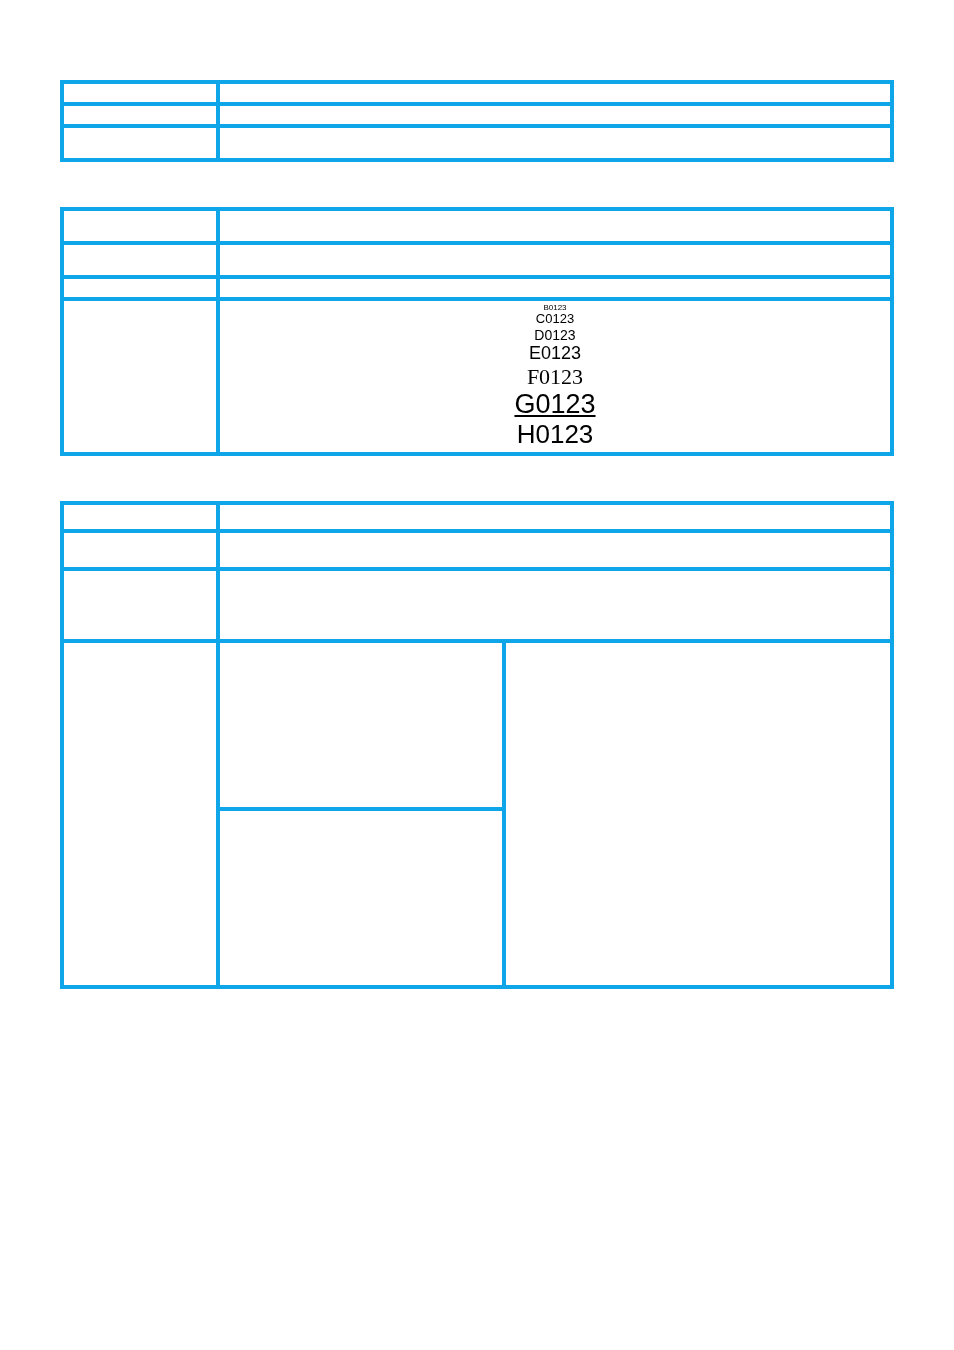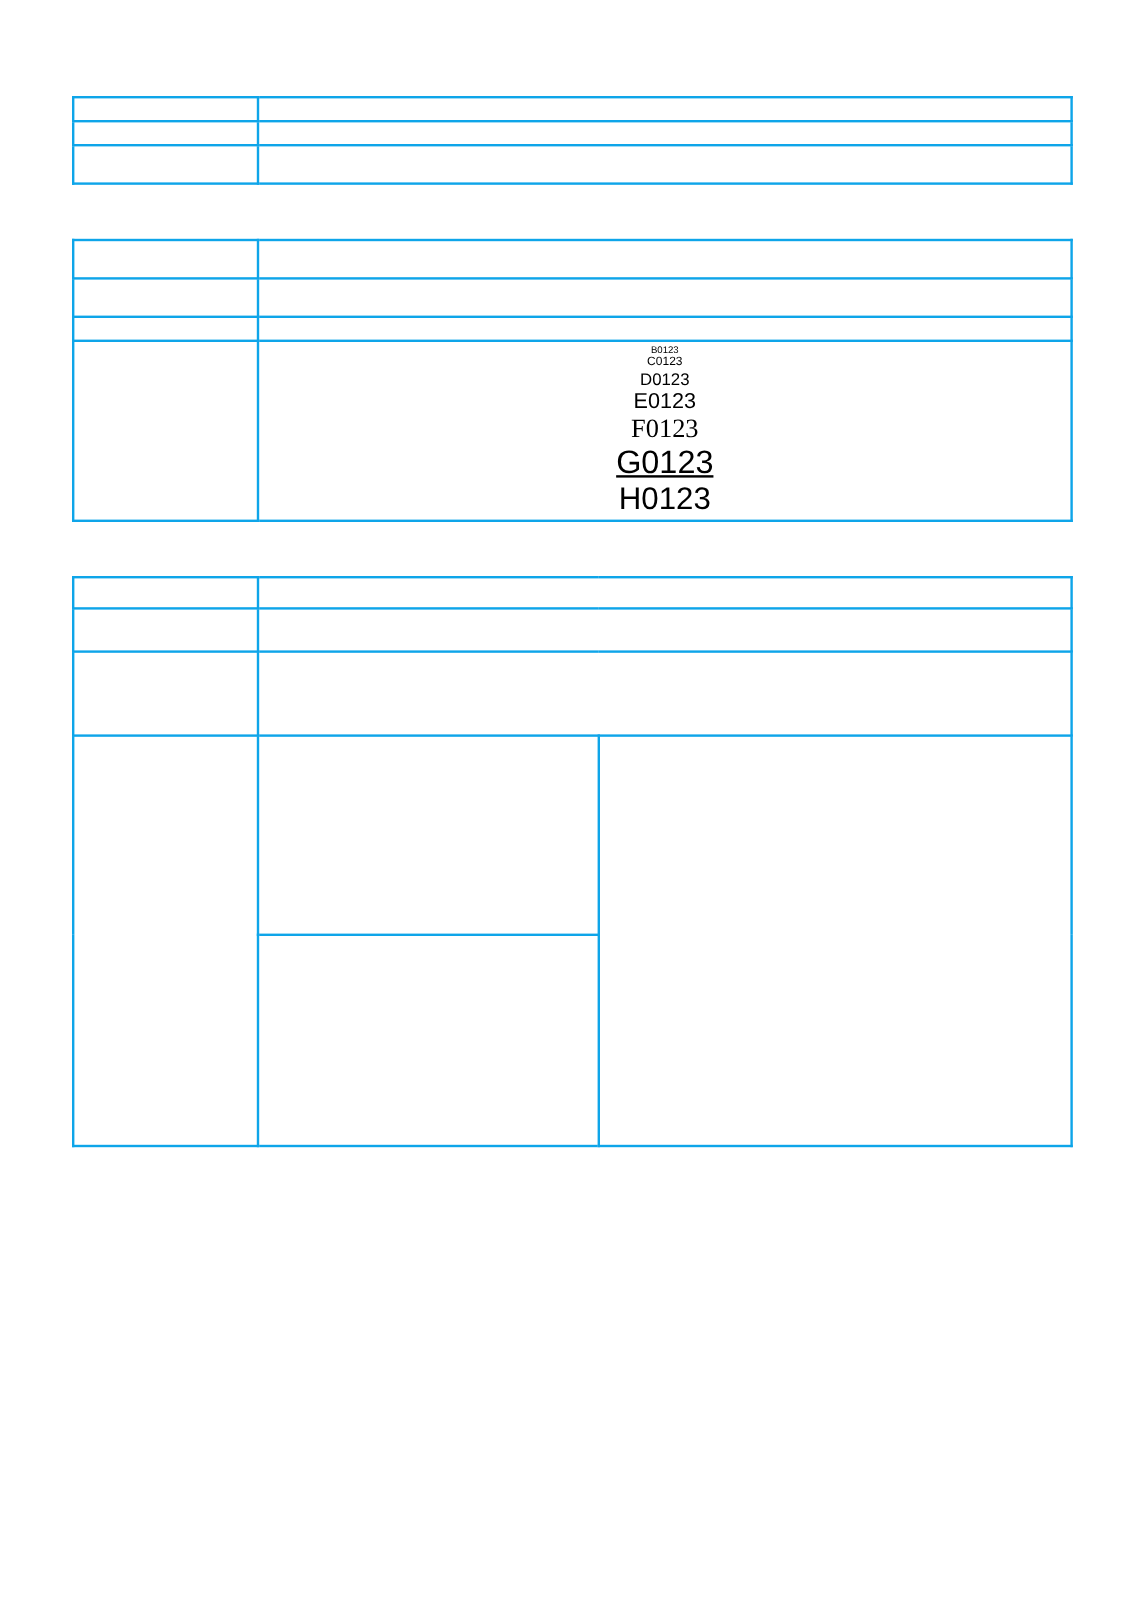--- a/index.html
+++ b/index.html
@@ -11,38 +11,38 @@
   }
   .page {
     padding: 80px 60px 0 60px;
   }
   table.block {
     width: 100%;
     border-collapse: collapse;
     margin-bottom: 45px;
   }
   table.block td {
-    border: 2px solid #0ea5e9;
+    border: 4px solid #0ea5e9;
     padding: 2px 6px;
     vertical-align: top;
     margin-top: 28px;
   }
   .leftcol { width: 140px; }
   .example-cell {
     text-align: center;
     padding-top: 6px;
     padding-bottom: 10px;
   }
   .ex-line {
     font-family: Arial, Helvetica, sans-serif;
     line-height: 1.15;
     display: block;
   }
   .sz0 { font-size: 8px; }
-  .sz1 { font-size: 10px; }
+  .sz1 { font-size: 13px; }
   .sz2 { font-size: 14px; }
   .sz3 { font-size: 18px; }
   .sz4 { font-size: 22px; font-family: Liberation Serif, serif; }
   .sz5 { font-size: 27px; text-decoration: underline; }
   .sz6 { font-size: 26px; }
   .h-small { height: 14px; }
   .h-med   { height: 26px; }
   
   .b3-r1 { height: 20px; }
   .b3-r2 { height: 30px; }

